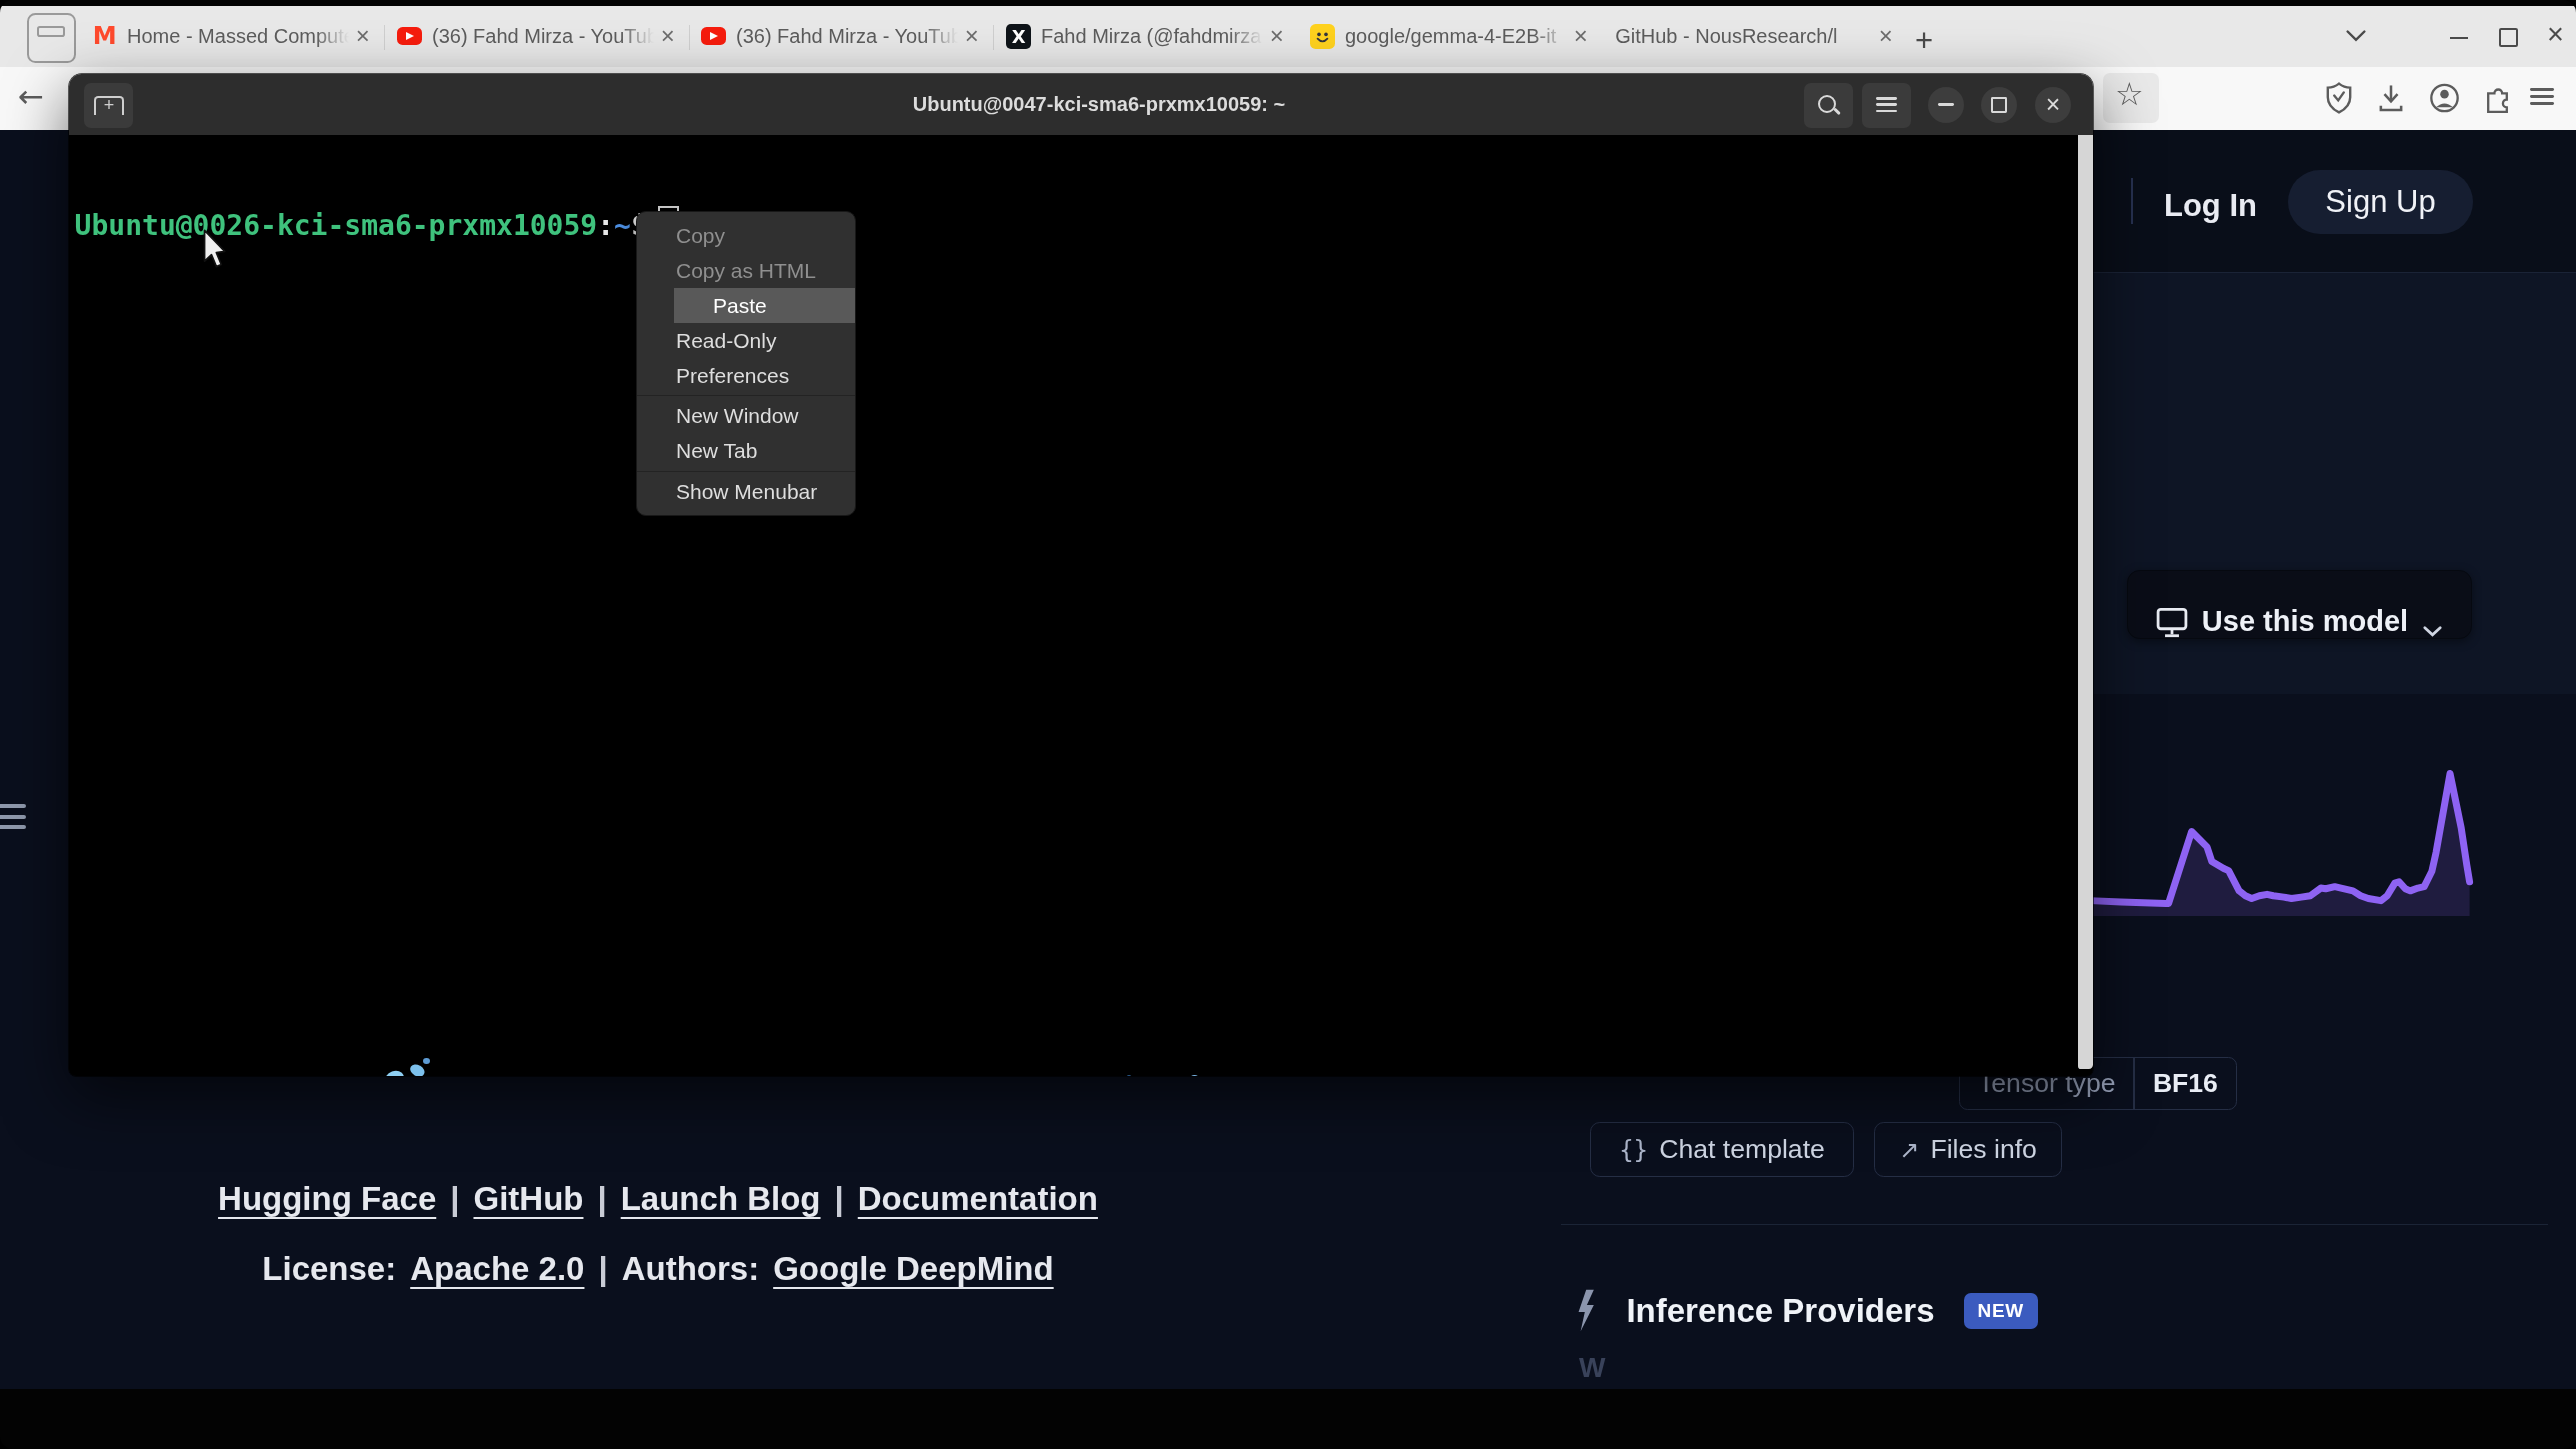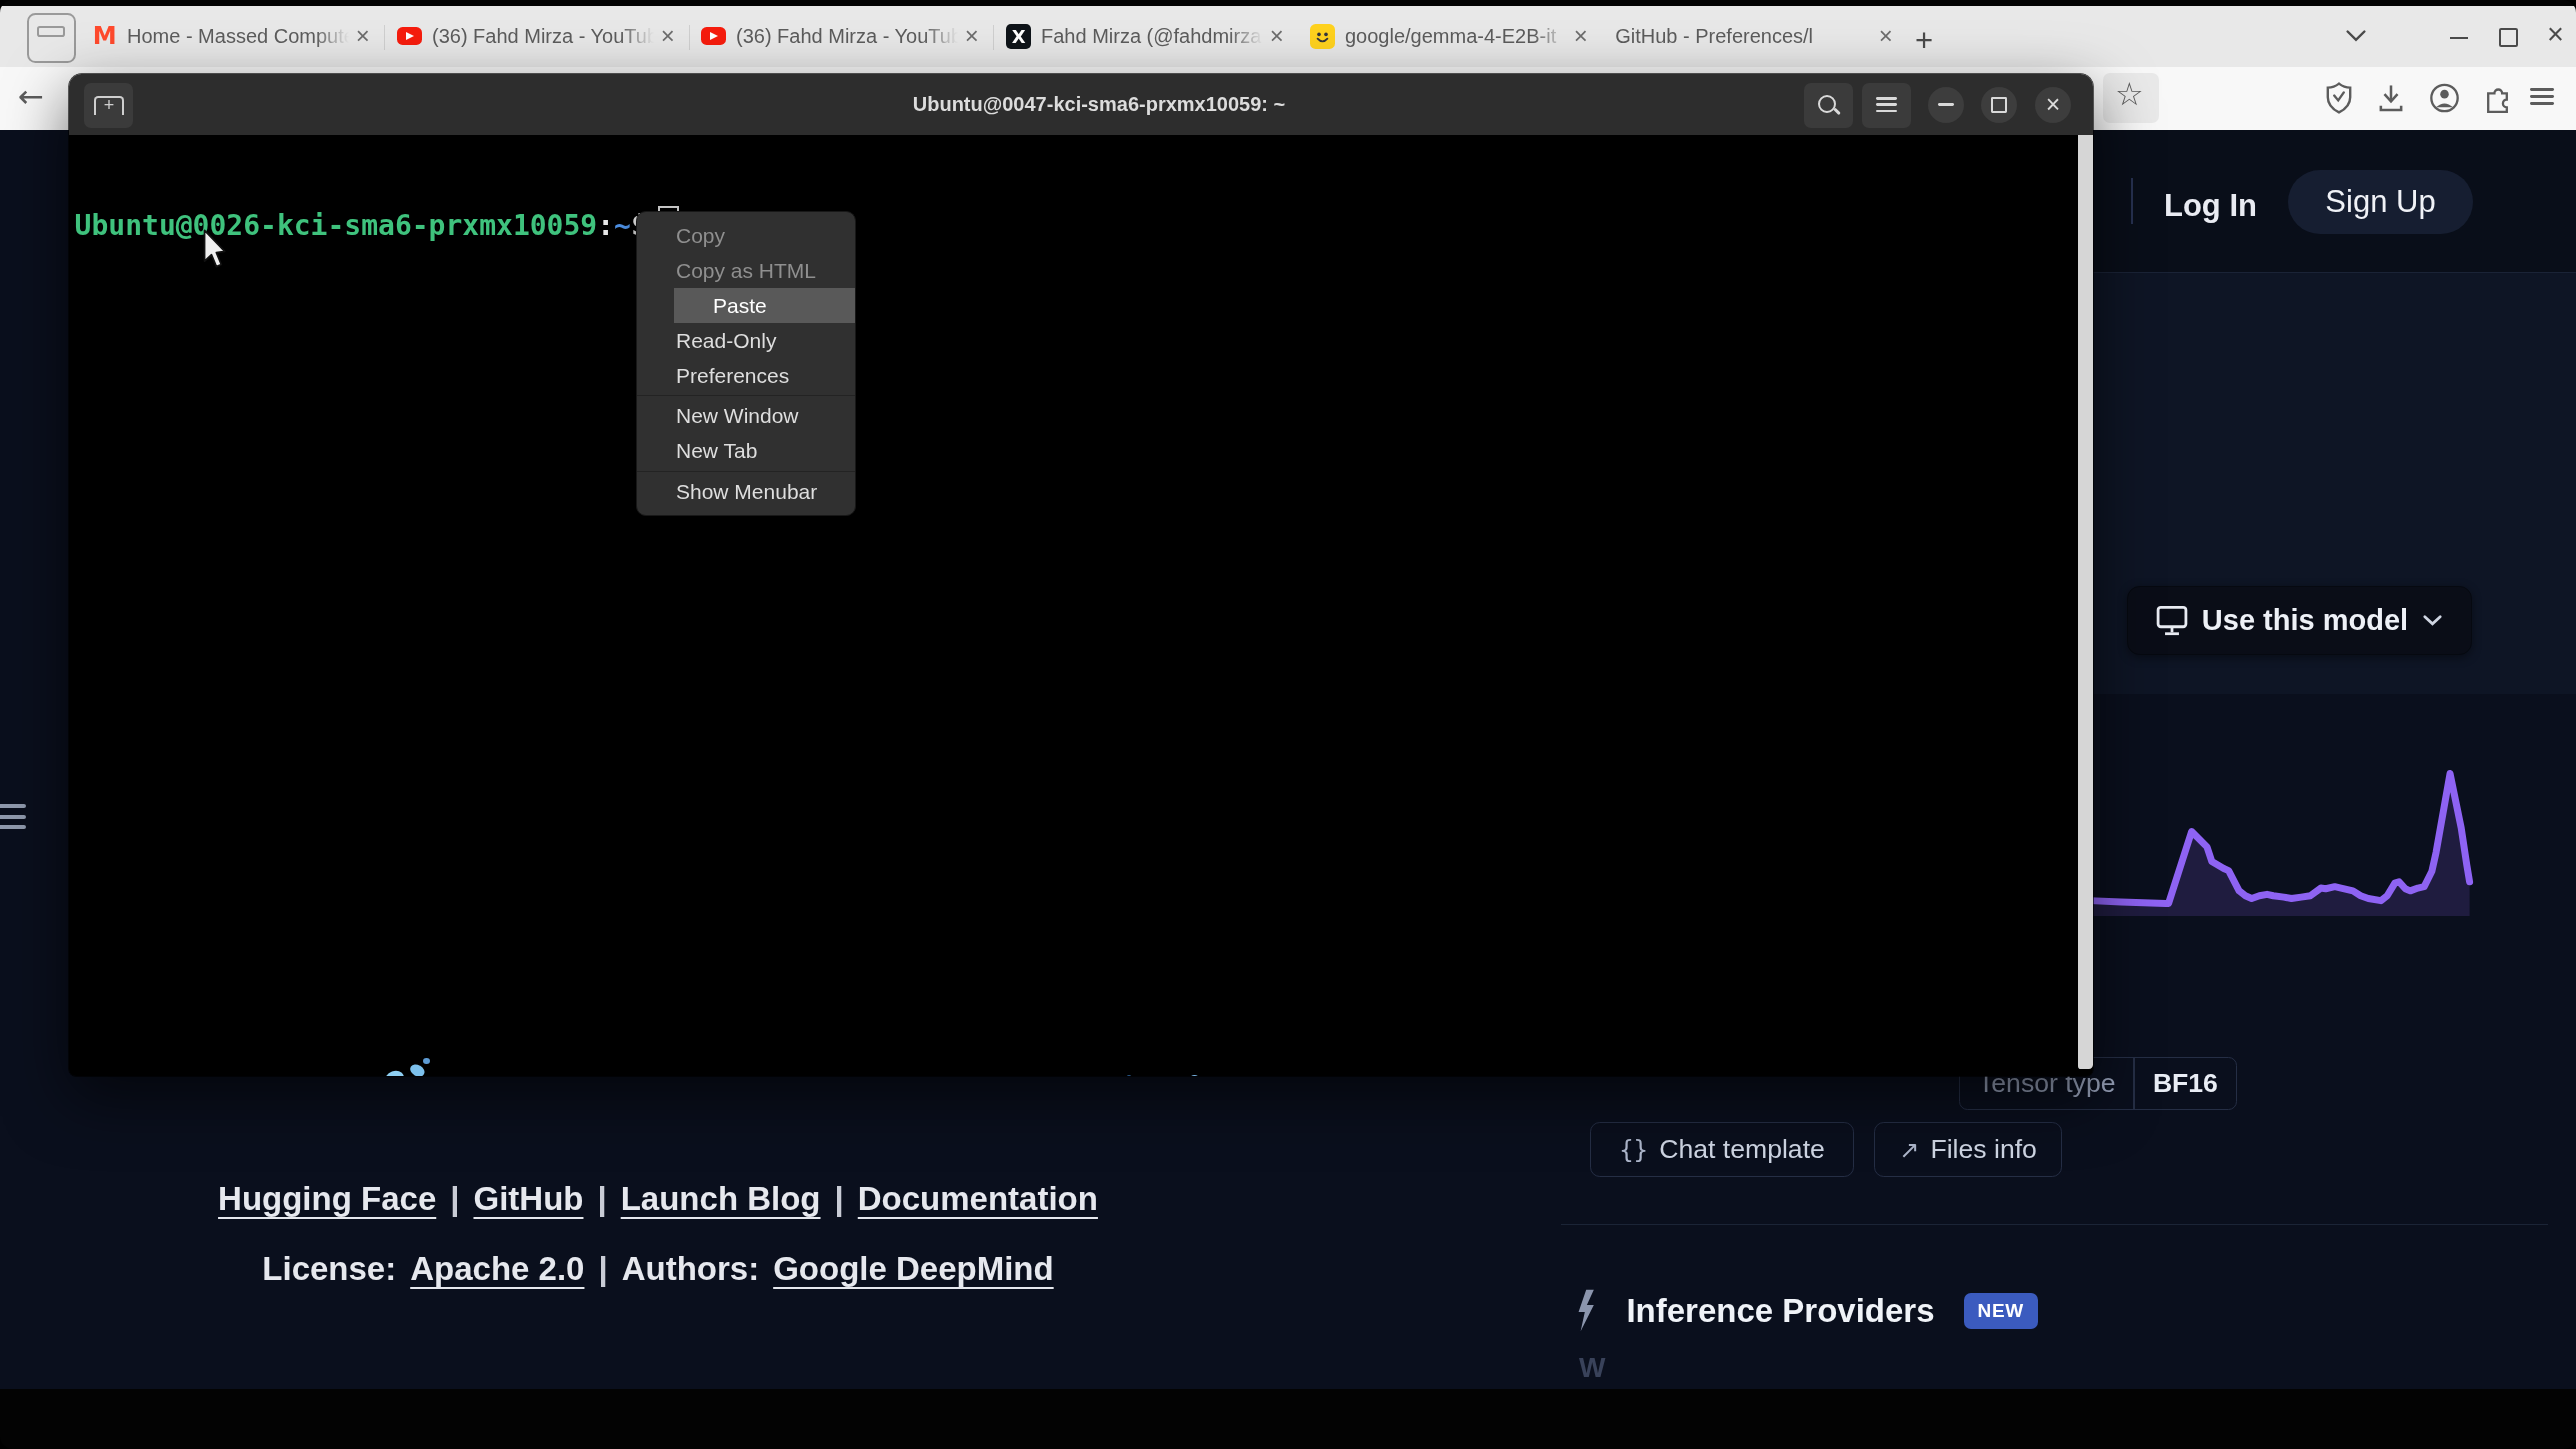--- a/index.html
+++ b/index.html
@@ -34,22 +34,22 @@
   
   .page{position:absolute;left:0;top:130px;width:2576px;height:1259px;background:var(--page-bg);overflow:hidden;}
   .page-header-dark{position:absolute;left:2030px;top:0;right:0;height:142px;background:#090e19;}
   .band{position:absolute;left:2030px;top:142px;right:0;height:421px;background:var(--band-bg);
     border-top:0.7px solid #1a2336;}
   .login{position:absolute;left:2164px;top:58px;font-size:31px;font-weight:600;color:#e9ebf2;}
   .nav-sep{position:absolute;left:2131px;top:48px;width:2.1px;height:46px;background:#273150;}
   .signup{position:absolute;left:2288px;top:40px;width:185px;height:64px;background:var(--signup-bg);
     border-radius:32px;display:flex;align-items:center;justify-content:center;
     font-size:31px;font-weight:400;color:#f0f2f7;}
-  .use-model{position:absolute;left:2127px;top:456px;width:343px;height:67px;background:#0a0d17;
-    border:0.7px solid #060910;border-radius:12.6px;display:flex;align-items:center;justify-content:center;
+  .use-model{position:absolute;left:2127px;top:440px;width:343px;height:67px;background:#0a0d17;
+    border:0.7px solid #060910;border-radius:12.6px;display:flex;align-items:flex-end;justify-content:center;
     gap:14px;color:#eef1f7;font-size:29px;font-weight:700;box-shadow:0 2.8px 9.8px rgba(0,0,0,.4);}
   .sparkline{position:absolute;left:2090px;top:610px;}
   .meta-badge{position:absolute;height:53px;border:1.4px solid #252e45;border-radius:8.4px;
     display:flex;align-items:center;font-size:26.6px;box-sizing:border-box;}
   .meta-badge .lbl{color:#98a2ba;padding:0 18px;}
   .meta-badge .vsep{width:1.4px;height:53px;background:#252e45;}
   .meta-badge .val{color:#e9edf5;font-weight:700;padding:0 18px;}
   .side-btn{position:absolute;height:55px;border:1.4px solid #252e45;border-radius:9.8px;
     display:flex;align-items:center;justify-content:center;gap:11.2px;color:#cfd6e4;font-size:26.6px;
     box-sizing:border-box;}
@@ -227,21 +227,21 @@
         <svg width="21" height="21" viewBox="0 0 30 30">
           <circle cx="10" cy="12" r="2.6" fill="#32343d"></circle>
             <circle cx="20" cy="12" r="2.6" fill="#32343d"></circle>
           <path d="M8 18 q7 8 14 0" fill="none" stroke="#32343d" stroke-width="2.6" stroke-linecap="round"></path>
         </svg>
       </span>
       <span class="tab-title">google/gemma-4-E2B-it</span>
       <span class="tab-close">×</span>
     </div>
     <div class="tab" style="left:1604px;">
-      <span class="tab-title">GitHub - Preferences/l</span>
+      <span class="tab-title">GitHub - NousResearch/l</span>
       <span class="tab-close">×</span>
     </div>
     <div class="tab-sep" style="left:384px;"></div>
     <div class="tab-sep" style="left:689px;"></div>
     <div class="tab-sep" style="left:993px;"></div>
 
     <div class="newtab-plus">+</div>
 
     <svg class="win-ctl" style="left:2344px;top:22.4px;" width="24" height="15.4" viewBox="0 0 34 22">
       <polyline points="5,5 17,17 29,5" fill="none" stroke="#4a4a4a" stroke-width="3.5" stroke-linecap="round"></polyline>

